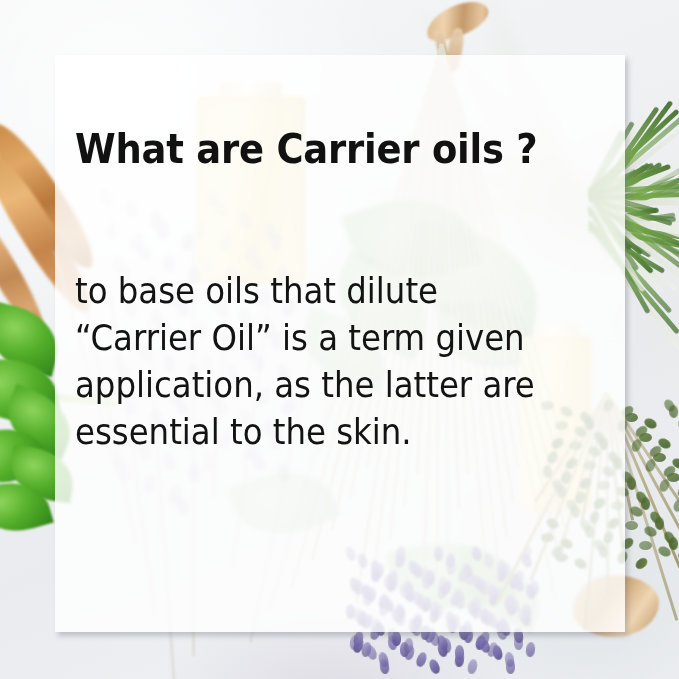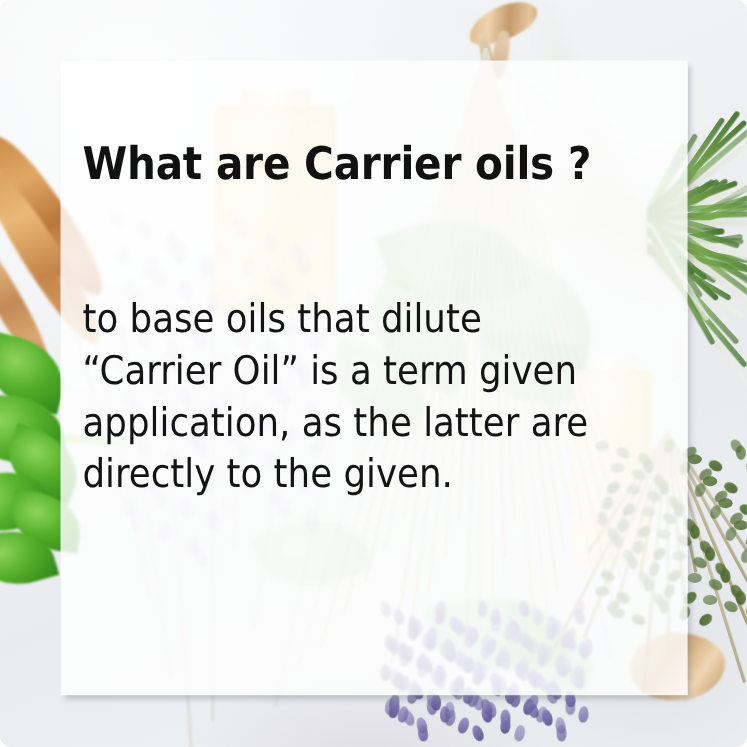--- a/index.html
+++ b/index.html
@@ -8,21 +8,20 @@
     padding: 0;
     background: #ffffff;
   }
   #stage {
     position: relative;
     width: 679px;
     height: 679px;
     overflow: hidden;
     font-family: "Liberation Sans", sans-serif;
     background: #f2f3f5;
-    border-radius: 10px;
   }
 
   
   .photo {
     position: absolute;
     inset: 0;
     background:
       radial-gradient(ellipse 300px 180px at 50% 104%, rgba(205,200,215,.55) 0%, rgba(205,200,215,0) 62%),
       radial-gradient(ellipse 260px 220px at 101% 46%, rgba(232,234,236,.9) 0%, rgba(232,234,236,0) 60%),
       linear-gradient(158deg, #f6f7f8 0%, #eef0f2 38%, #e9ebee 62%, #f3f4f6 100%);
@@ -716,18 +715,18 @@
   </div>
 
   <div class="panel">
     <div class="panel-inner">
       <h1 class="headline">What are Carrier oils ?</h1>
 
       <p class="bodycopy">
         <span class="ln">to base oils that dilute</span>
         <span class="ln">“Carrier Oil” is a term given</span>
         <span class="ln">application, as the latter are</span>
-        <span class="ln">directly to the given.</span>
+        <span class="ln">essential to the skin.</span>
       </p>
     </div>
   </div>
 
 </div>
 
 </body></html>

